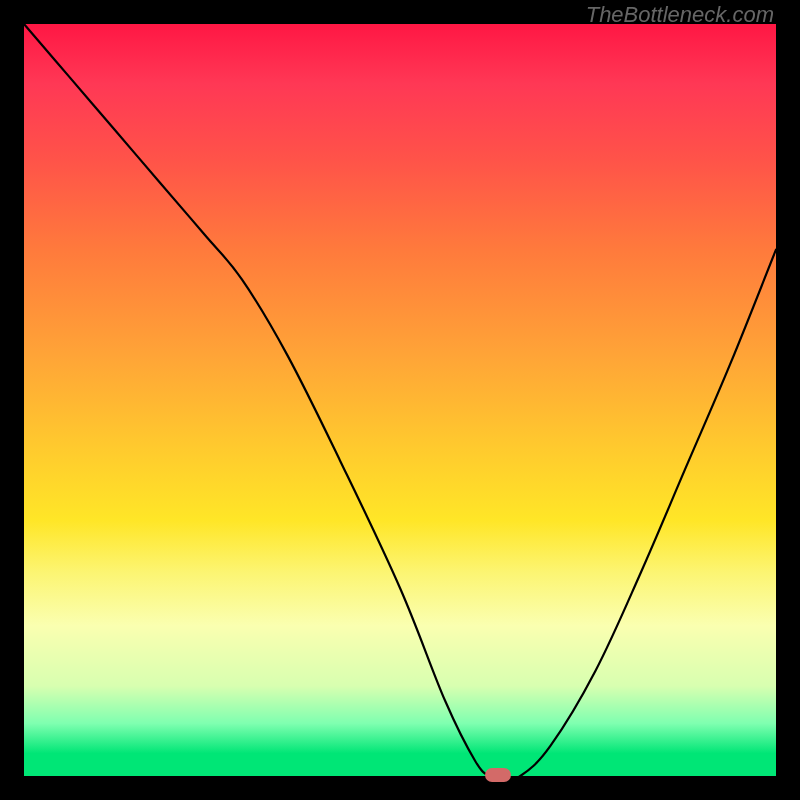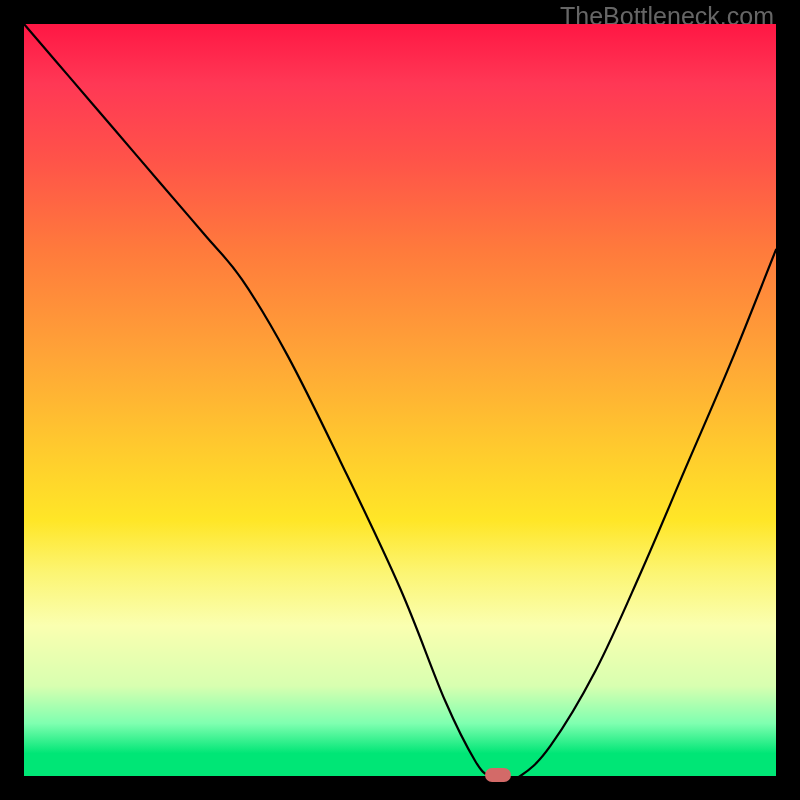--- a/index.html
+++ b/index.html
@@ -31,22 +31,23 @@
       #00e676 97%,
       #00e676 100%
     );
   }
   .attribution {
     position: absolute;
     top: 2px;
     right: 26px;
     color: #666;
     font-family: Arial, Helvetica, sans-serif;
-    font-size: 25px;
+    font-size: 22px;
     font-weight: 500;
+    font-style: italic;
   }
   svg.curve {
     position: absolute;
     left: 0;
     top: 0;
     width: 752px;
     height: 752px;
   }
   .marker {
     position: absolute;

